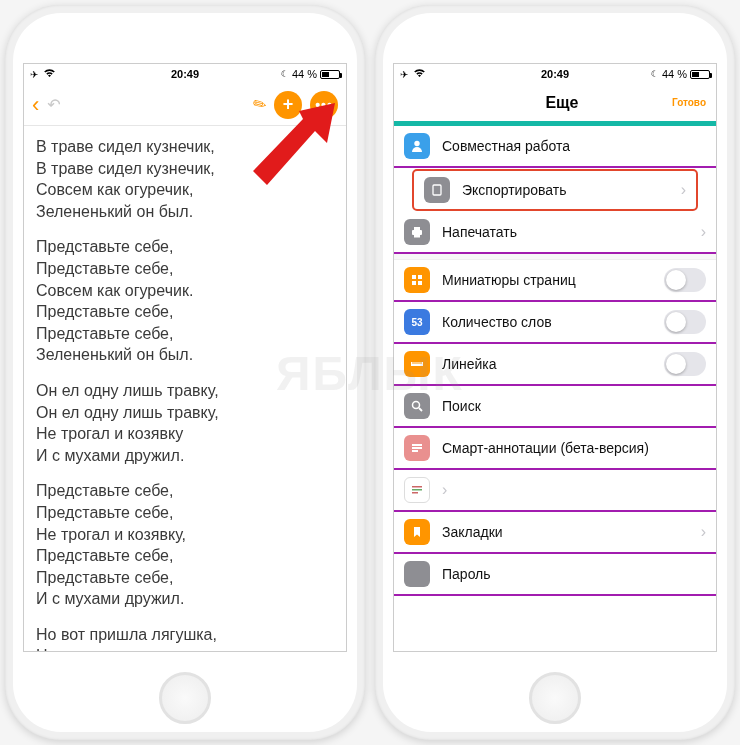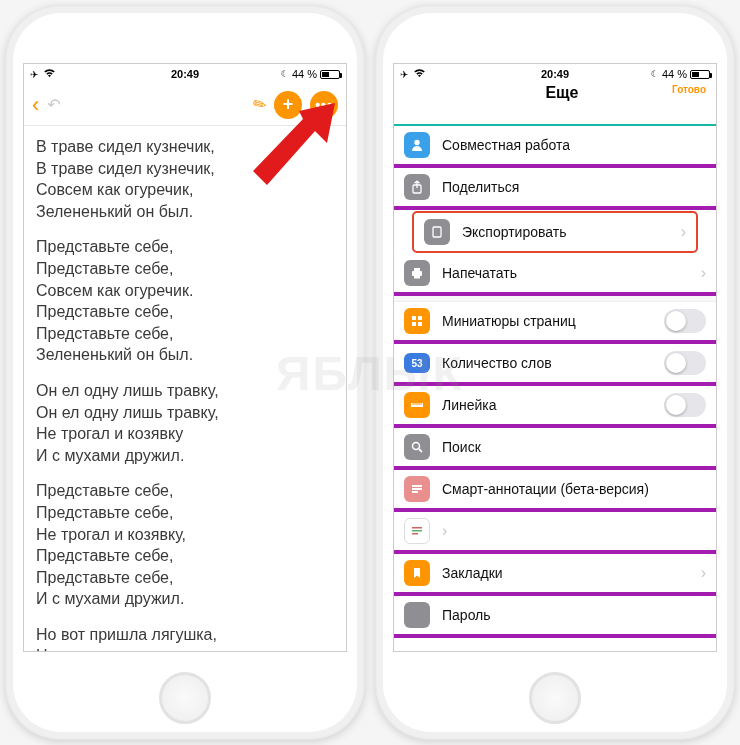--- a/index.html
+++ b/index.html
@@ -125,38 +125,38 @@
     position: absolute;
     z-index: 100;
     pointer-events: none;
   }
   .arrow-overlay.pos1 { left: 222px; top: 98px; }
   .arrow-overlay svg { width: 110px; height: 110px; }
   
   .nav-bar {
     height: 42px;
     display: flex;
-    align-items: flex-start;
+    align-items: center;
     padding: 0 10px;
-    border-bottom: 2px solid #14b8a6;
+    border-bottom: 5px solid #14b8a6;
   }
   .nav-title { flex: 1; text-align: center; font-size: 16px; font-weight: 600; color: #000; padding-left: 48px;}
   .nav-done { color: #ff9500; font-size: 10px; font-weight: 600; }
   
   .list {
     flex: 1;
     overflow: hidden;
     background: #fff;
   }
   .list-row {
     display: flex;
     align-items: center;
     min-height: 42px;
     padding: 0 10px 0 10px;
-    border-bottom: 4px solid #a21caf;
+    border-bottom: 2px solid #a21caf;
     gap: 12px;
   }
   .list-row.highlighted {
     border: 2px solid #e2462c;
     border-radius: 5px;
     margin: 1px 18px;
   }
   .row-icon {
     width: 26px; height: 26px; border-radius: 6px;
     display: flex; align-items: center; justify-content: center;
@@ -174,21 +174,21 @@
   }
   .toggle::after {
     content: ""; position: absolute; left: 2px; top: 2px; width: 20px; height: 20px;
     background: #fff; border-radius: 50%; box-shadow: 0 1px 3px rgba(0,0,0,0.3);
   }
   .watermark {
     position: absolute; top: 50%; left: 50%; transform: translate(-50%,-50%);
     font-size: 48px; color: rgba(150,150,150,0.13); font-weight: 700; letter-spacing: 2px;
     pointer-events: none; z-index: 200;
   }
-  .count-badge { background:#3b7ae0; color:#fff; font-size:10px; width:26px; height:20px; border-radius:6px; display:flex;align-items:center;justify-content:center;font-weight:600;}
+  .count-badge { background:#3b7ae0; color:#fff; font-size:10px; width:26px; height:26px; border-radius:6px; display:flex;align-items:center;justify-content:center;font-weight:600;}
 </style>
 </head>
 <body>
 
 <div class="phone-frame">
   <div class="speaker"></div>
   <div class="camera"></div>
   <div class="phone-inner">
     <div class="screen">
 
@@ -291,29 +291,20 @@
       <div class="list">
         <div class="list-row">
           <div class="row-icon ic-blue">
             <svg width="14" height="14" viewBox="0 0 14 14">
                 <circle cx="7" cy="4.5" r="2.7" fill="#fff"></circle>
                 <path d="M2 13 A5 5 0 0 1 12 13 Z" fill="#fff"></path>
               </svg>
           </div>
           <span class="row-label">Совместная работа</span>
         </div>
-        <div class="list-row">
-          <div class="row-icon ic-gray">
-            <svg width="14" height="14" viewBox="0 0 14 14">
-                <rect x="3" y="5" width="8" height="8" rx="1" fill="none" stroke="#fff" stroke-width="1.3"></rect>
-                <path d="M7 1 V8 M4.5 3.2 L7 1 L9.5 3.2" fill="none" stroke="#fff" stroke-width="1.3"></path>
-              </svg>
-          </div>
-          <span class="row-label">Поделиться</span>
-        </div>
         <div class="list-row highlighted">
           <div class="row-icon ic-gray">
             <svg width="14" height="14" viewBox="0 0 14 14">
                 <rect x="3" y="2" width="8" height="10" rx="1" fill="none" stroke="#fff" stroke-width="1.3"></rect>
               </svg>
           </div>
           <span class="row-label">Экспортировать</span>
           <span class="row-chevron">›</span>
         </div>
         <div class="list-row">

